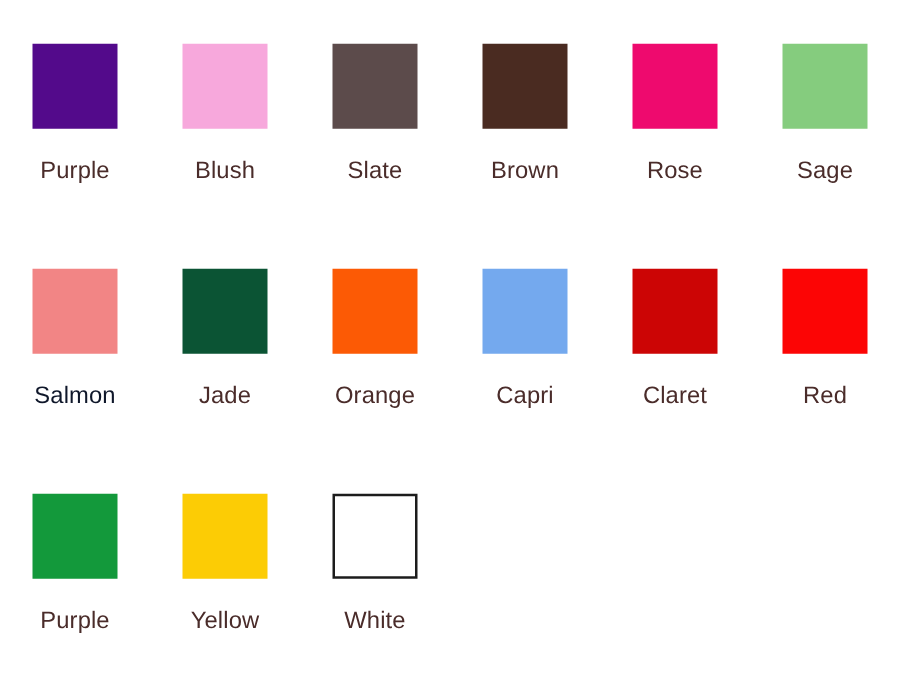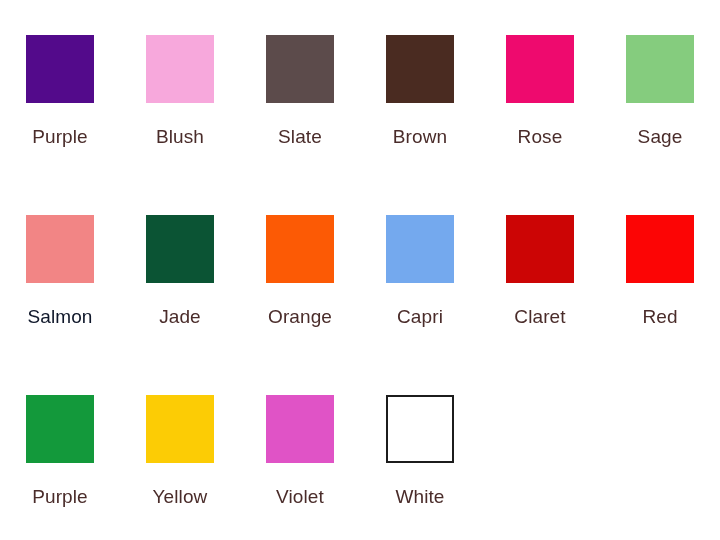--- a/index.html
+++ b/index.html
@@ -109,20 +109,16 @@
     </div>
     <div class="swatch-cell">
       <div class="swatch-chip" style="background-color: rgb(19, 153, 59);"></div>
       <div class="swatch-label">Purple</div>
     </div>
     <div class="swatch-cell">
       <div class="swatch-chip" style="background-color: rgb(252, 204, 5);"></div>
       <div class="swatch-label">Yellow</div>
     </div>
     <div class="swatch-cell">
-      <div class="swatch-chip" style="background-color: rgb(224, 83, 198);"></div>
-      <div class="swatch-label">Violet</div>
-    </div>
-    <div class="swatch-cell">
       <div class="swatch-chip" style="background-color: rgb(255, 255, 255); border: 2px solid rgb(28, 28, 28);"></div>
       <div class="swatch-label">White</div>
     </div>
   </div>
 
 </body></html>

